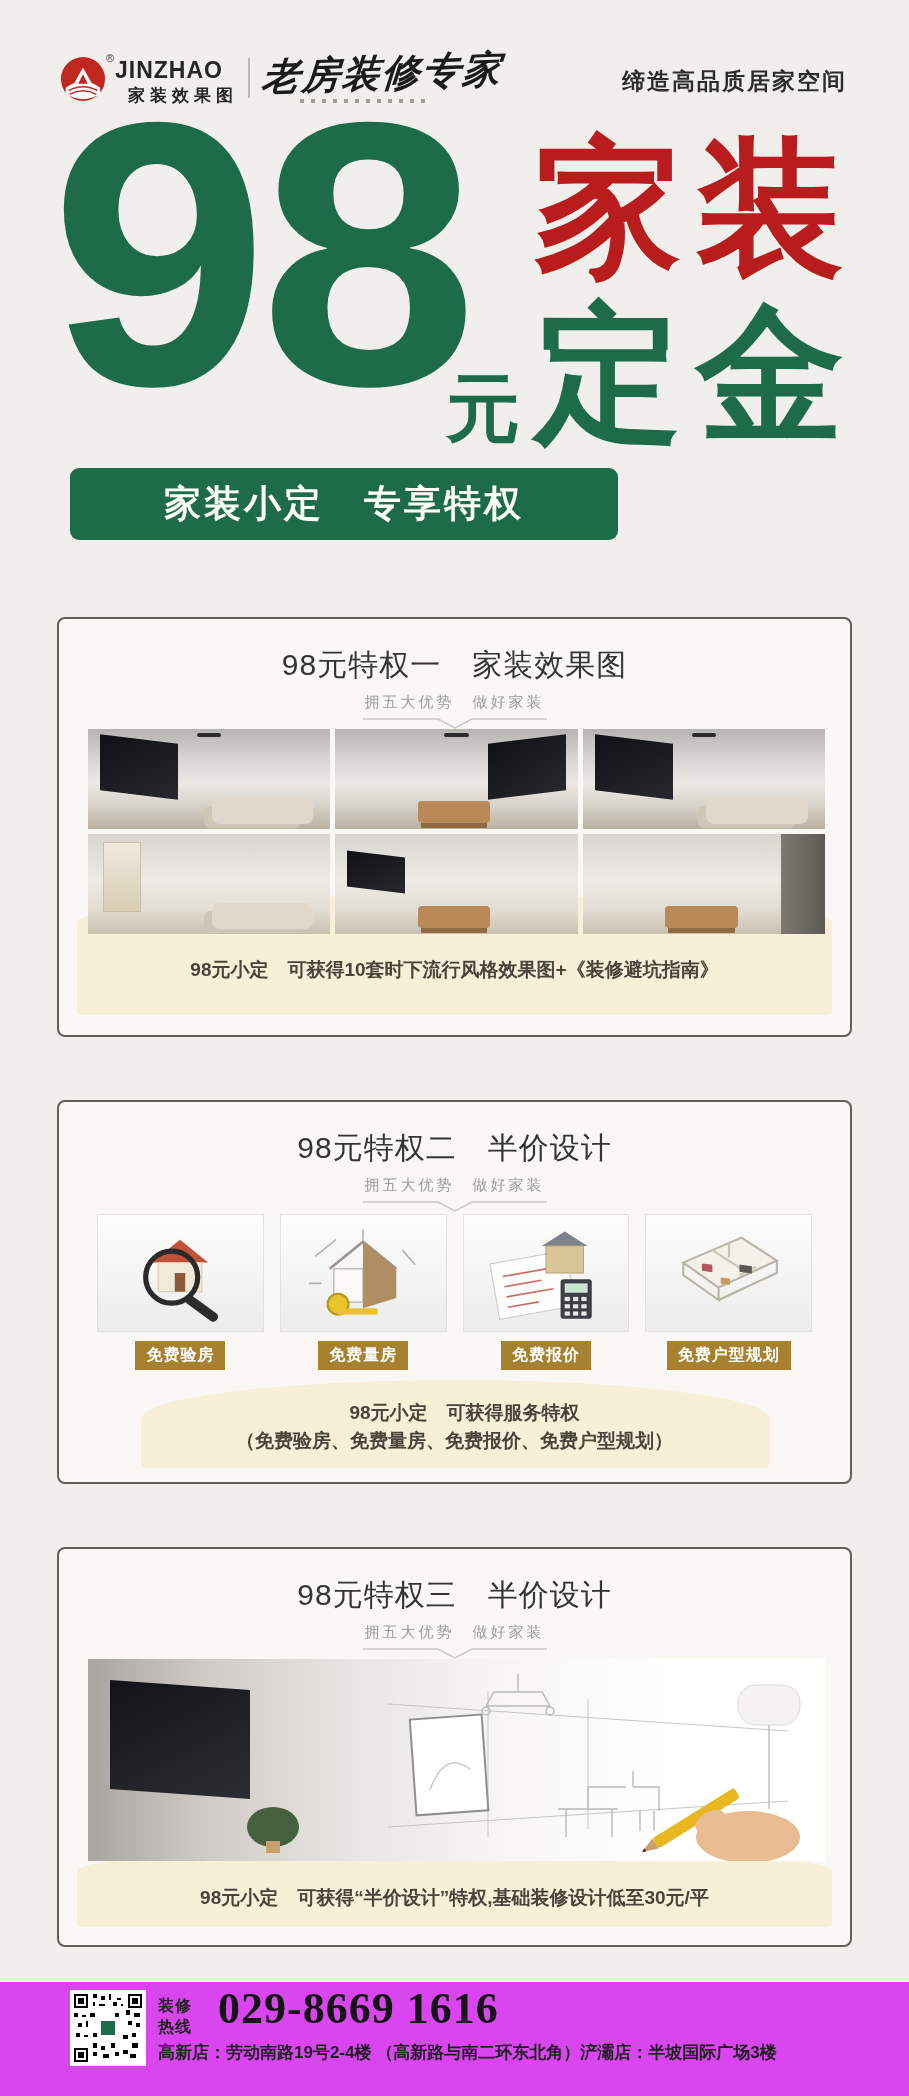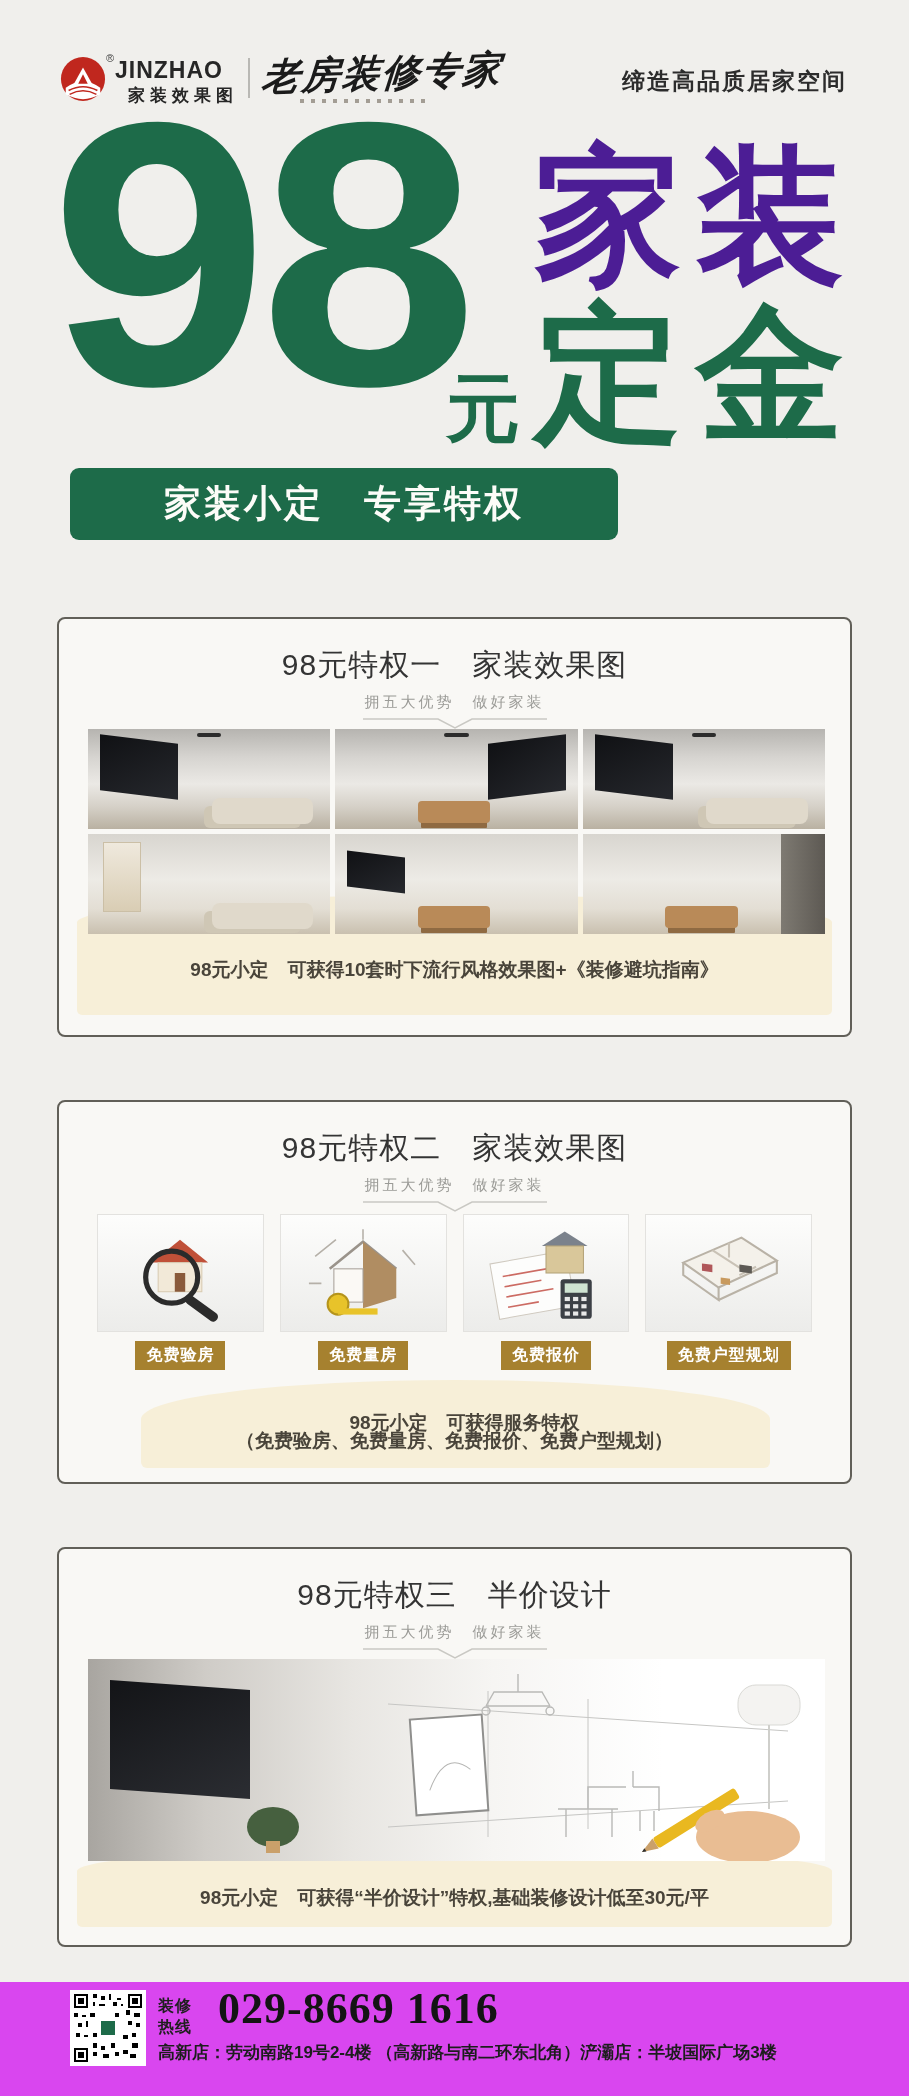--- a/index.html
+++ b/index.html
@@ -16,41 +16,41 @@
   .callig{position:absolute;left:262px;top:48px;font-size:38px;font-weight:900;color:#1b1b1b;
           font-family:"DejaVu Serif","Liberation Serif",serif;font-style:italic;transform:skewX(-6deg) rotate(-2deg);letter-spacing:2px;}
   .callig-dots{position:absolute;left:300px;top:99px;width:128px;height:4px;
           background:repeating-linear-gradient(90deg,#a39d94 0 4px,transparent 4px 11px);}
   .hdr-slogan{position:absolute;right:62px;top:66px;font-size:23px;font-weight:800;color:#2c2c2c;letter-spacing:2px;}
 
   
   .hero-num{position:absolute;left:42px;top:118px;font-size:392px;line-height:.83;font-weight:900;
             letter-spacing:-26px;color:#1d6b49;font-family:Liberation Mono, monospace;}
   .hero-unit{position:absolute;left:446px;top:372px;font-size:74px;font-weight:900;color:#1d6b49;line-height:1;}
-  .hero-w1{position:absolute;left:534px;top:142px;font-size:148px;line-height:1;font-weight:900;color:#4c1d95;letter-spacing:14px;}
+  .hero-w1{position:absolute;left:534px;top:134px;font-size:148px;line-height:1;font-weight:900;color:#b91c1c;letter-spacing:14px;}
   .hero-w2{position:absolute;left:534px;top:300px;font-size:148px;line-height:1;font-weight:900;color:#1d6b49;letter-spacing:14px;}
   .hero-banner{position:absolute;left:70px;top:468px;width:548px;height:72px;background:#1d6b49;border-radius:9px;
             display:flex;align-items:center;justify-content:center;color:#fcfcf8;font-size:37px;font-weight:900;letter-spacing:3px;}
 
   
   .card{position:absolute;left:57px;width:795px;background:#f9f8f5;border:2px solid#615f58;border-radius:8px;}
   .card1{top:617px;height:420px;}
   .card2{top:1100px;height:384px;}
   .card3{top:1547px;height:400px;}
   .c-title{position:absolute;top:26px;left:0;right:0;text-align:center;font-size:30px;color:#343434;letter-spacing:1px;}
   .c-sub{position:absolute;top:74px;left:0;right:0;text-align:center;font-size:15px;color:#9b9b97;letter-spacing:3px;}
   .c-dec{position:absolute;top:98px;left:50%;transform:translateX(-50%);}
 
   .cream{position:absolute;background:#f7efd8;z-index:1;}
   .cream-wide{left:18px;right:18px;top:276px;bottom:20px;border-radius:100% 100% 10px 10px / 55px 55px 10px 10px;}
   .cream2{left:82px;width:629px;top:278px;height:88px;border-radius:100% 100% 12px 12px / 78px 78px 12px 12px;}
   .cream3{left:18px;right:18px;top:298px;bottom:18px;border-radius:100% 100% 10px 10px / 48px 48px 10px 10px;}
 
   .caption{position:absolute;left:0;right:0;text-align:center;font-size:19px;font-weight:700;color:#49443a;z-index:2;}
-  .cap1{top:338px;} .cap2a{top:308px;padding-left:20px;} .cap2b{top:326px;} .cap3{top:336px;}
+  .cap1{top:338px;} .cap2a{top:298px;padding-left:20px;} .cap2b{top:326px;} .cap3{top:336px;}
 
   
   .grid{position:absolute;left:29px;top:110px;width:737px;display:grid;z-index:2;
         grid-template-columns:repeat(3,1fr);grid-auto-rows:100px;gap:5px;}
   .photo{position:relative;overflow:hidden;
         background:linear-gradient(180deg,#b6b4b0 0%,#d6d4d0 28%,#ebe9e5 55%,#d5d0c7 78%,#b9b1a2 100%);}
   .photo.light{background:linear-gradient(180deg,#d8d5cf 0%,#edebe6 45%,#e3ded4 75%,#c9c0af 100%);}
   .tv{position:absolute;top:10%;width:32%;height:56%;background:linear-gradient(150deg,#101114,#26282d);}
   .tv.l{left:5%;transform:skewY(7deg);} .tv.r{right:5%;transform:skewY(-7deg);}
   .tv.sm{width:24%;height:36%;top:20%;}
@@ -143,21 +143,21 @@
         </div>
       <div class="photo light">
           <div class="ward"></div>
           <div class="tbl"></div>
         </div>
     </div>
     <div class="caption cap1">98元小定　可获得10套时下流行风格效果图+《装修避坑指南》</div>
   </div>
 
   <div class="card card2">
-    <div class="c-title">98元特权二　家装效果图</div>
+    <div class="c-title">98元特权二　半价设计</div>
     <div class="c-sub">拥五大优势　做好家装</div>
     <svg class="c-dec" width="190" height="13">
       <path d="M3 2 H78 L95 11 L112 2 H187" stroke="#c9c8c3" stroke-width="1.5" fill="none"></path>
     </svg>
     <div class="services">
       <div class="svc">
         <div class="svc-photo">
           <svg width="130" height="104" viewBox="0 0 120 100">
             <path d="M33 40 L60 18 L87 40 Z" fill="#c05038"></path>
             <rect x="39" y="40" width="42" height="28" fill="#f2e9d8" stroke="#d8cbb2"></rect>

